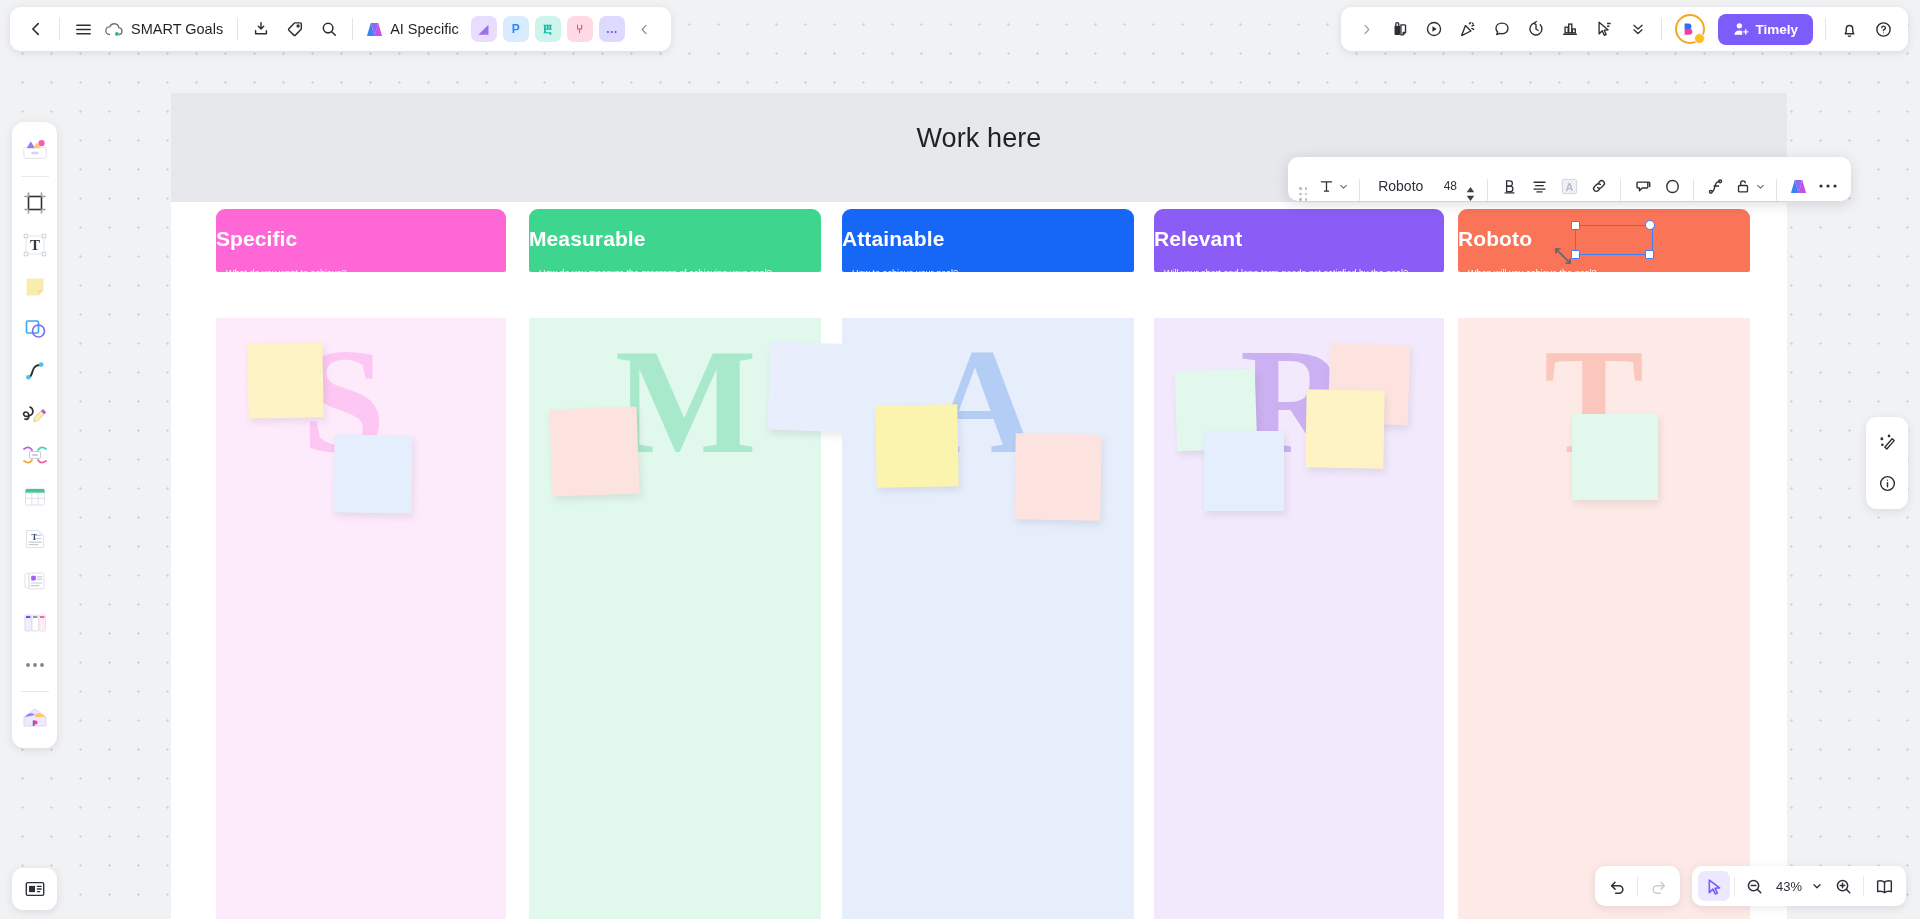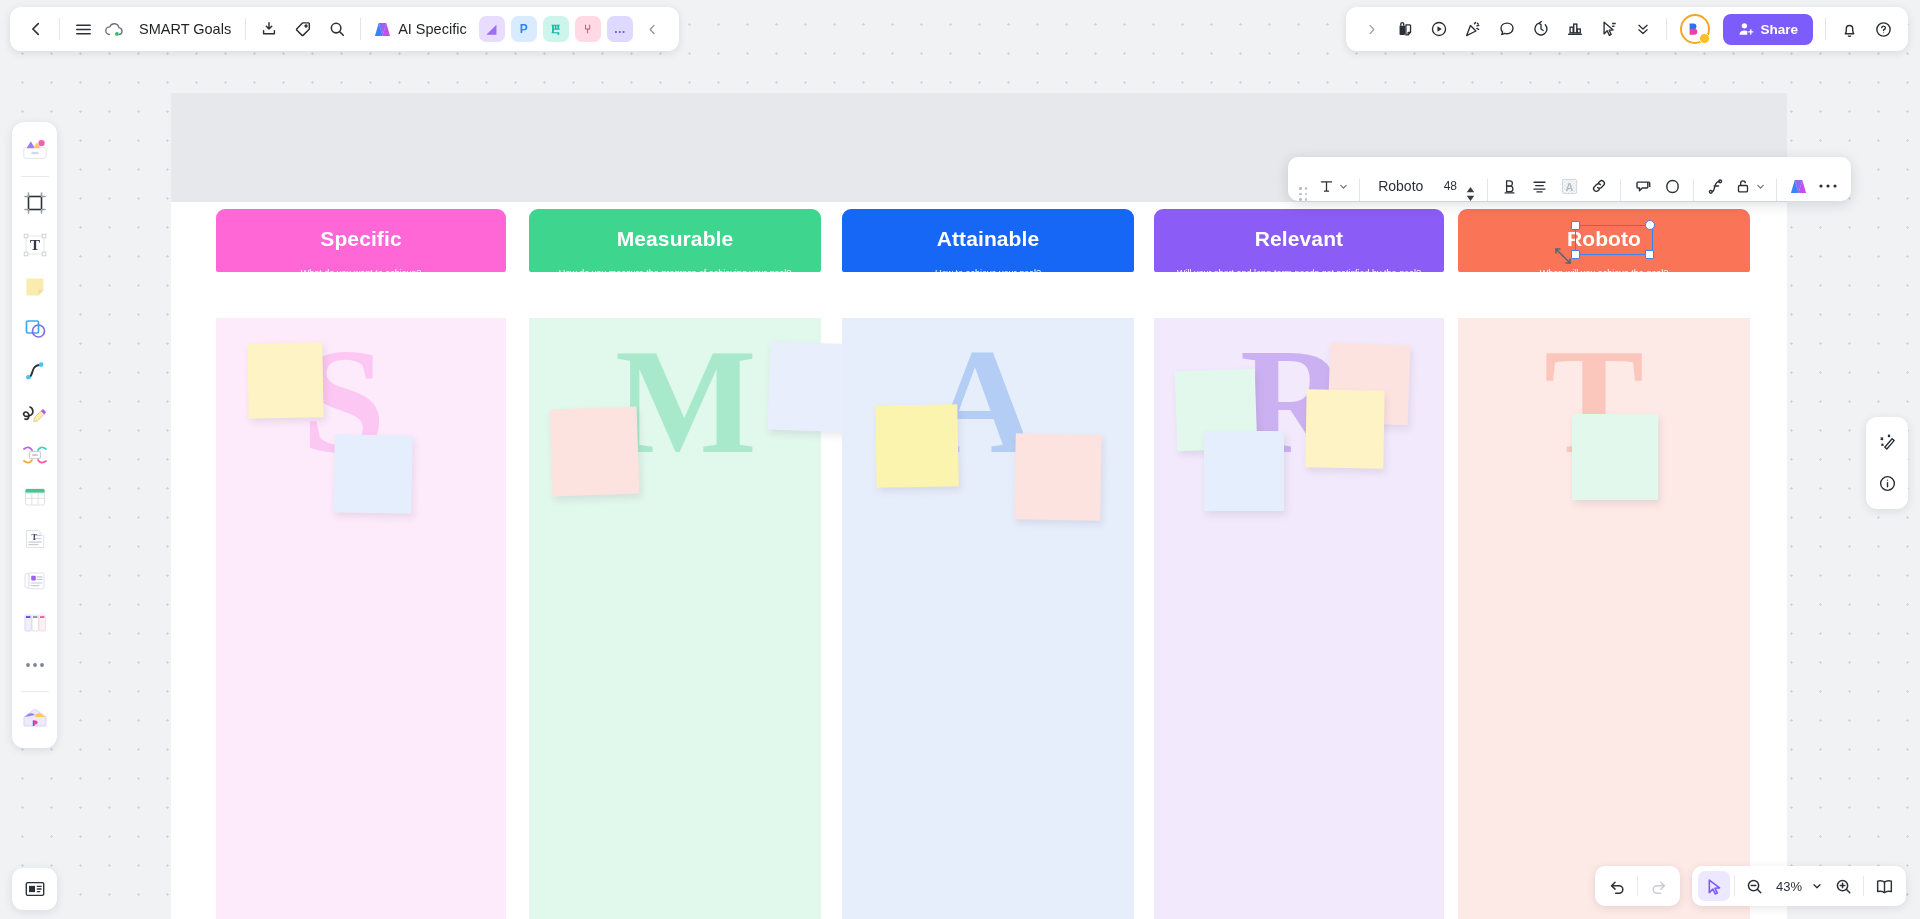--- a/index.html
+++ b/index.html
@@ -43,21 +43,21 @@
     letter-spacing: .1px;
   }
 
   
   .columns { position: absolute; left: 0; top: 0; }
   .col-head {
     position: absolute;
     border-radius: 9px 9px 2px 2px;
     overflow: hidden;
     display: flex; flex-direction: column;
-    align-items: center;
+    align-items: flex-start;
     padding-top: 18px;
   }
   .col-head .ttl {
     font-size: 21px; font-weight: 700; color: #ffffff;
     letter-spacing: .1px;
     padding-bottom: 3px;
     position: relative;
   }
   .col-head .rule {
     width: 78px; height: 2px; background: #ffffff;
@@ -112,21 +112,21 @@
   }
   .tb-btn {
     width: 34px; height: 34px;
     display: flex; align-items: center; justify-content: center;
     border-radius: 7px;
     color: #2b2f36;
     cursor: pointer;
   }
   .tb-sep { width: 1px; height: 22px; background: #e3e5e9; margin: 0 6px; }
   .doc-title {
-    display: flex; align-items: center; gap: 15px;
+    display: flex; align-items: center; gap: 7px;
     font-size: 14.5px; color: #1f2125;
     padding: 0 8px 0 4px;
     cursor: pointer;
   }
   .ai-chip {
     display: flex; align-items: center; gap: 6px;
     font-size: 14.5px; color: #1f2125;
     padding: 0 9px 0 6px;
     cursor: pointer; border-radius: 7px; height: 34px;
   }
@@ -253,20 +253,21 @@
 </style>
 </head>
 <body>
 
 <div id="app">
 
   <div class="canvas-bg"></div>
 
   <div class="frame"></div>
   <div class="frame-header"></div>
+  <div class="frame-title">Work here</div>
 
   <div class="columns" id="columns">
       <div class="col-head" style="left: 216px; top: 209px; width: 290px; height: 63px; background: rgb(255, 102, 214);">
         <div class="ttl">Specific</div>
         <div class="rule"></div>
         <div class="sub">What do you want to achieve?</div>
       </div>
       <div class="col-body" style="left: 216px; top: 318px; width: 290px; height: 601px; background: rgb(253, 234, 251);">
         <div class="watermark" style="color: rgb(252, 199, 242); font-size: 150px; left: 86px; top: 25px;">S</div>
         <div class="note" style="background: rgb(253, 243, 197); left: 32px; top: 25px; width: 75px; height: 75px; transform: rotate(-1deg);"></div>
@@ -461,21 +462,21 @@
       <span class="dot"></span>
     </div>
     <div class="share-btn">
       <span>
         <svg width="16" height="16" viewBox="0 0 18 18" fill="#ffffff">
           <circle cx="7.2" cy="5.4" r="3"></circle>
           <path d="M1.6 15.4c0-3.1 2.5-4.8 5.6-4.8 1.2 0 2.3.25 3.2.72V15.4z"></path>
           <path d="M13.6 9.4h1.5v2.1h2.1v1.5h-2.1v2.1h-1.5v-2.1h-2.1v-1.5h2.1z"></path>
         </svg>
       </span>
-      <span>Share</span>
+      <span>Timely</span>
     </div>
     <div class="tb-sep"></div>
     <div class="tb-btn">
       <svg width="19" height="19" viewBox="0 0 20 20" fill="none" stroke="#2b2f36" stroke-width="1.5" stroke-linejoin="round">
         <path d="M5.5 14.4c.9-.9 1.1-1.9 1.1-3.3V9.2a3.4 3.4 0 0 1 6.8 0v1.9c0 1.4.2 2.4 1.1 3.3Z"></path>
         <path d="M8.6 16.4a1.6 1.6 0 0 0 2.8 0"></path>
       </svg>
     </div>
     <div class="tb-btn">
       <svg width="19" height="19" viewBox="0 0 20 20" fill="none" stroke="#2b2f36" stroke-width="1.5" stroke-linecap="round">

